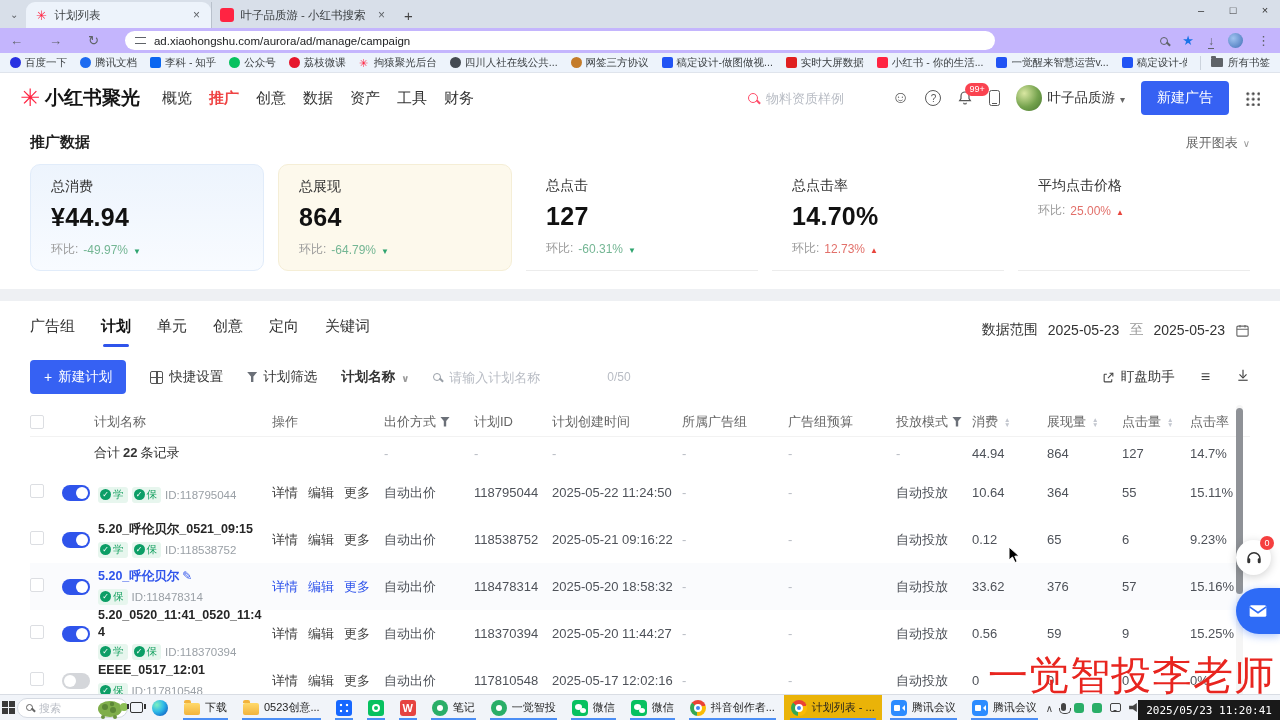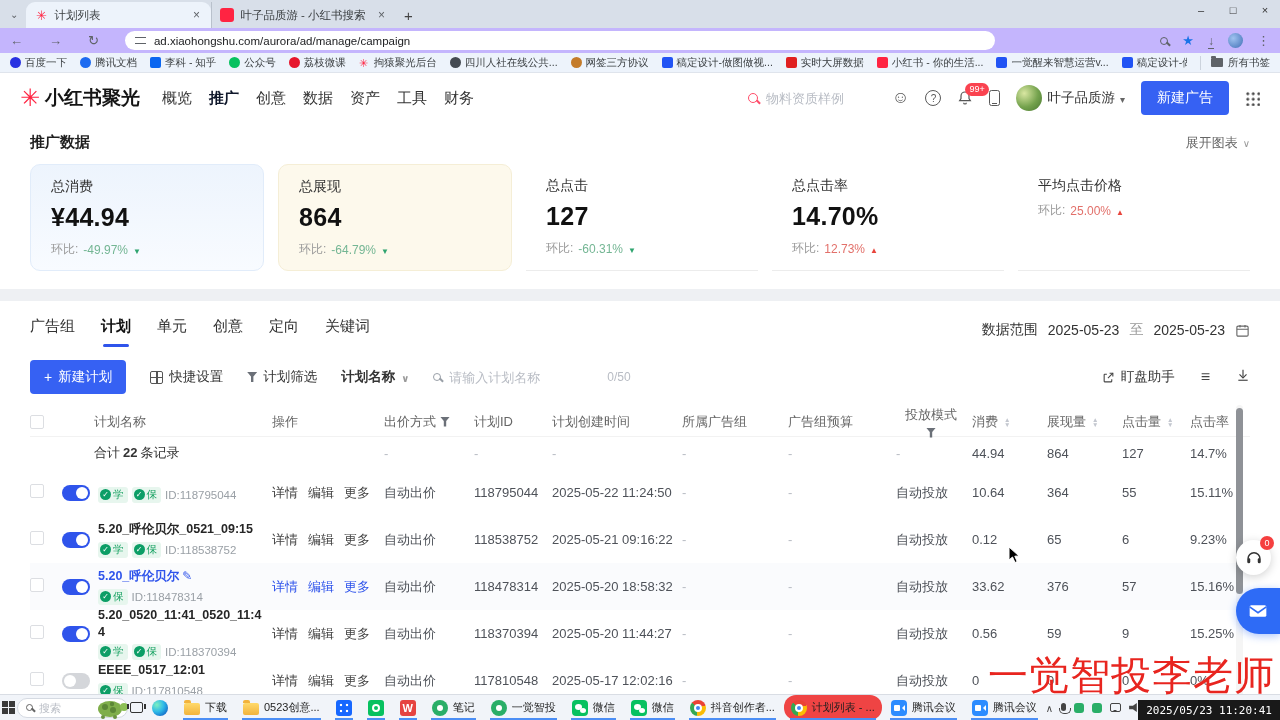--- a/index.html
+++ b/index.html
@@ -48,21 +48,21 @@
   .bm-ic.burst::before { content:"✳"; font-size:11px; line-height:11px; }
   .bm-right { margin-left:auto; display:flex; align-items:center; gap:5px; padding-left:10px; border-left:1px solid #ccd3dd; }
   .folder-sm { width:12px; height:9px; background:#5f6368; border-radius:1px; position:relative; }
   .folder-sm::before { content:""; position:absolute; top:-2px; left:0; width:5px; height:2px; background:#5f6368; border-radius:1px 1px 0 0; }
 
   
   .appbar { height:50px; background:#fff; display:flex; align-items:center; padding:0 20px; gap:22px; }
   .logo { display:flex; align-items:center; gap:5px; font-size:19px; font-weight:bold; color:#151515; white-space:nowrap; }
   .logo-burst::before { content:"✳"; color:#ff2442; font-size:24px; }
   .appnav { display:flex; gap:17px; font-size:15px; color:#333; }
-  .appnav .nav-item.active { font-weight:bold; color:#0f172a; }
+  .appnav .nav-item.active { font-weight:bold; color:#ef4444; }
   .appbar-right { margin-left:auto; display:flex; align-items:center; gap:16px; }
   .hsearch { display:flex; align-items:center; gap:8px; }
   .hsearch .mag { color:#ff4d6a; width:10px; height:10px; }
   .hsearch input { width:110px; font-size:13px; }
   .hicon { color:#595959; display:flex; align-items:center; }
   .smiley::before { content:"☺"; font-size:17px; }
   .qmark { width:16px; height:16px; border:1.4px solid #595959; border-radius:50%; font-size:10px; display:flex; align-items:center; justify-content:center; }
   .qmark::before { content:"?"; }
   .bell-wrap { position:relative; }
   .badge99 { position:absolute; top:-7px; left:8px; background:#fa4350; color:#fff; font-size:9px; padding:1px 4px; border-radius:8px; line-height:1.2; }
@@ -116,21 +116,21 @@
   .searchbox .mag { color:#9aa0a8; }
   .searchbox input { width:150px; font-size:13px; }
   .char-count { color:#b8bcc4; font-size:12px; }
   .toolbar-right { margin-left:auto; display:flex; align-items:flex-start; gap:26px; }
   .cols-ic::before { content:"≡"; font-size:16px; color:#444; }
 
   .ctable { margin-top:13px; font-size:13px; }
   .trow { display:flex; align-items:center; }
   .td,.th { flex:none; padding-right:6px; overflow:hidden; white-space:nowrap; }
   .c0{width:32px;} .c1{width:210px;} .c2{width:112px;} .c3{width:90px;} .c4{width:78px;}
-  .c5{width:130px;} .c6{width:106px;} .c7{width:108px;} .c8{width:76px;flex-direction:column;} .c9{width:75px;}
+  .c5{width:130px;} .c6{width:106px;} .c7{width:108px;} .c8{width:76px;} .c9{width:75px;}
   .c10{width:75px;} .c11{width:68px;} .c12{width:46px;}
   .thead { height:30px; color:#666; border-bottom:1px solid #f2f2f2; }
   .th { display:flex; align-items:center; gap:4px; }
   .th.c1,.tsummary .c1 { padding-left:32px; }
   .sort { display:inline-flex; flex-direction:column; line-height:5px; margin-left:2px; }
   .sort span { font-size:6.5px; color:#c3c7cf; }
   .car-up::before{content:"▲";} .car-down::before{content:"▼";}
   .tsummary { height:32px; color:#333; }
   .sum-count { font-weight:bold; padding:0 3px; }
   .tr { height:47px; }
@@ -171,21 +171,21 @@
   .tb-search { width:170px; height:20px; background:#fff; border:1px solid #d5dae2; border-radius:11px; display:flex; align-items:center; gap:6px; padding:0 8px; position:relative; color:#777; }
   .tb-search .mag { width:7px; height:7px; color:#666; }
   .tb-search input { width:80px; font-size:11px; }
   .turtle { position:absolute; right:-6px; top:-2px; }
   .tb-taskview { width:26px; height:100%; display:flex; align-items:center; justify-content:center; }
   .tv-ic { width:13px; height:11px; border:1.5px solid #333; border-radius:2px; position:relative; background:#f1f4f9; }
   .tv-ic::before { content:""; position:absolute; left:-4px; top:1px; width:2px; height:5px; background:#333; }
   .tv-ic::after { content:""; position:absolute; right:-4px; top:1px; width:2px; height:5px; background:#333; }
   .tb-item { display:flex; align-items:center; gap:5px; padding:0 7px; height:100%; position:relative; color:#1f1f1f; white-space:nowrap; }
   .tb-item.open::after { content:""; position:absolute; bottom:0; left:6px; right:6px; height:2.5px; background:#4b8ef5; }
-  .tb-item.tb-active { background:#ef4444;border-radius:12px; }
+  .tb-item.tb-active { background:#eab308; }
   .tb-ic { width:16px; height:16px; flex:none; position:relative; }
   .ic-edge { border-radius:50%; background:radial-gradient(circle at 30% 30%,#7df0c1 0%,#2db8e8 45%,#1262c4 85%); }
   .ic-folder { height:12px; margin-top:2px; background:linear-gradient(#ffd96a,#f2b33c); border-radius:2px; }
   .ic-folder::before { content:""; position:absolute; top:-3px; left:0; width:7px; height:3px; background:#f2b33c; border-radius:2px 2px 0 0; }
   .ic-blue-grid { border-radius:3px; background:#1667ff; background-image:radial-gradient(circle at 5px 5px,#fff 1.3px,transparent 1.6px),radial-gradient(circle at 11px 5px,#fff 1.3px,transparent 1.6px),radial-gradient(circle at 5px 11px,#fff 1.3px,transparent 1.6px),radial-gradient(circle at 11px 11px,#fff 1.3px,transparent 1.6px); }
   .ic-green-app { border-radius:3px; background:#07c160; }
   .ic-green-app::after { content:""; position:absolute; inset:4px; border:2px solid #fff; border-radius:50%; }
   .ic-wps { border-radius:3px; background:#e64340; color:#fff; font-size:11px; font-weight:bold; display:flex; align-items:center; justify-content:center; }
   .ic-wps::before { content:"W"; }
   .ic-green-chat { border-radius:50%; background:#2aae67; }

